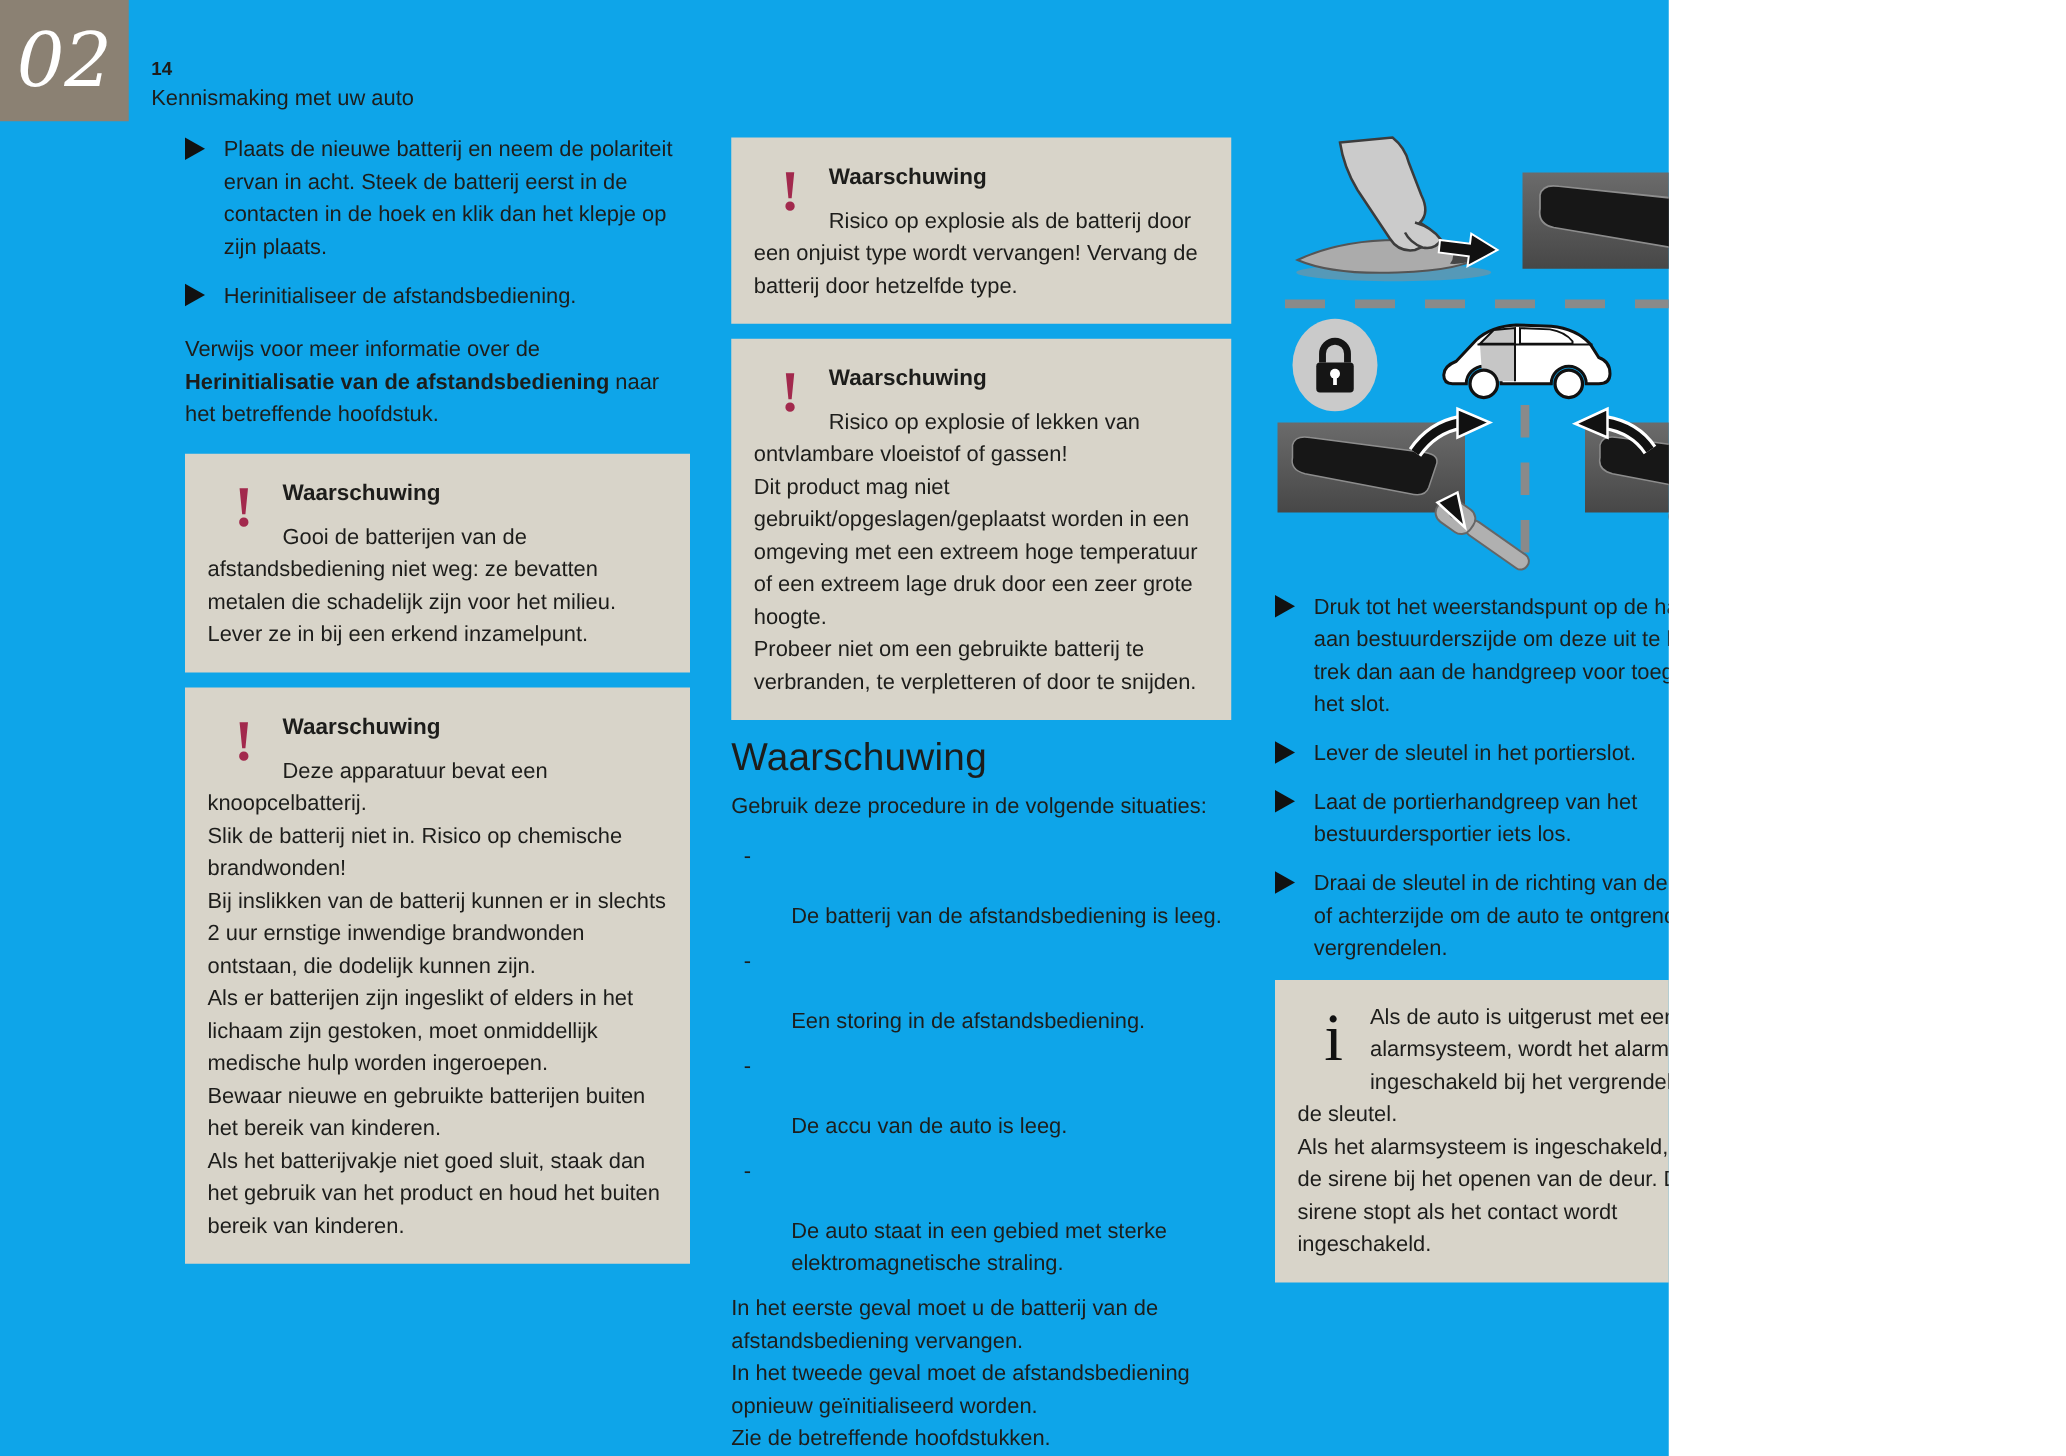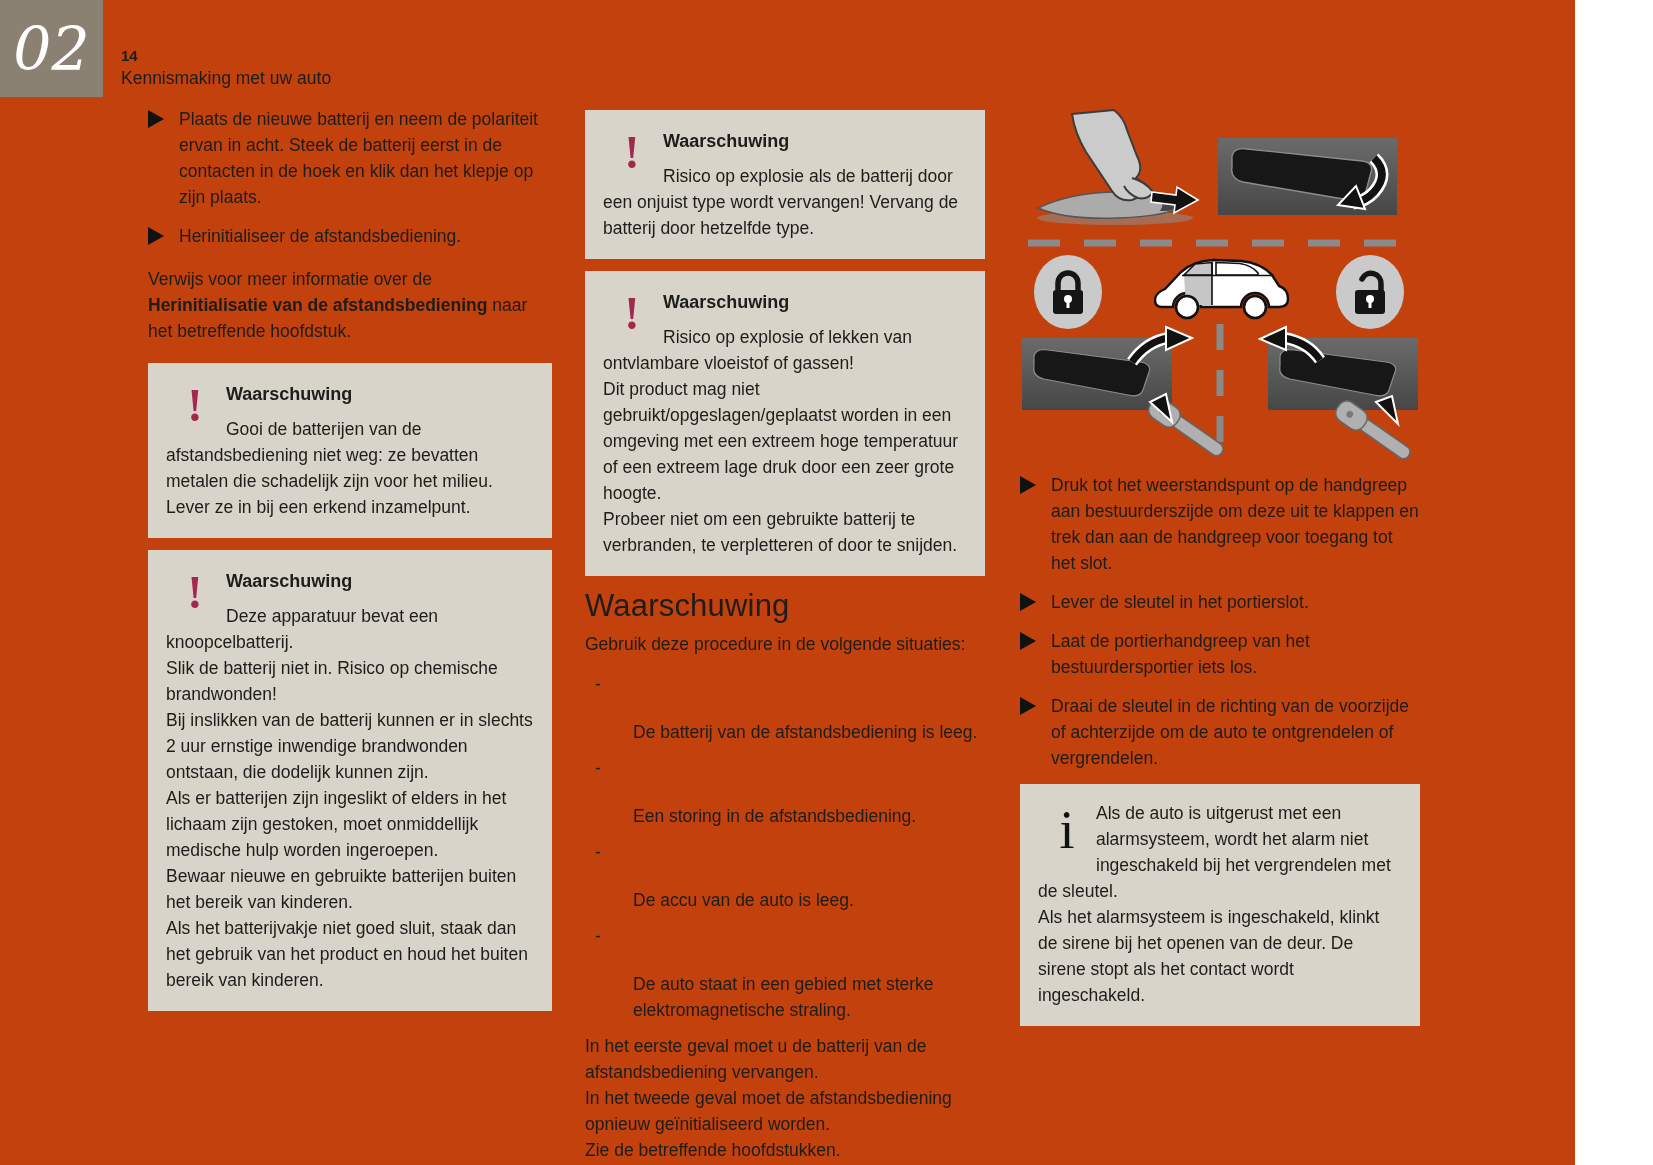--- a/index.html
+++ b/index.html
@@ -1,17 +1,17 @@
 <!DOCTYPE html>
 <html><head>
 <meta charset="utf-8">
 <style>
   html,body { margin:0; padding:0; background:#ffffff; }
   .page {
-    position:relative; width:1575px; height:1165px; background:#c2410c;
+    position:relative; width:1335px; height:1165px; background:#0ea5e9;
     font-family:"Liberation Sans", sans-serif; color:#1d1d1b; overflow:hidden;
   }
   .txt { font-size:17.5px; line-height:26px; }
   .ml { white-space:pre-line; }
 
   
   .chapter-badge {
     position:absolute; left:0; top:0; width:103px; height:97px;
     background:#8b8173; color:#ffffff; display:flex; align-items:center; justify-content:center;
     font-family:"DejaVu Serif", serif; font-style:italic; font-size:60px; line-height:1;

